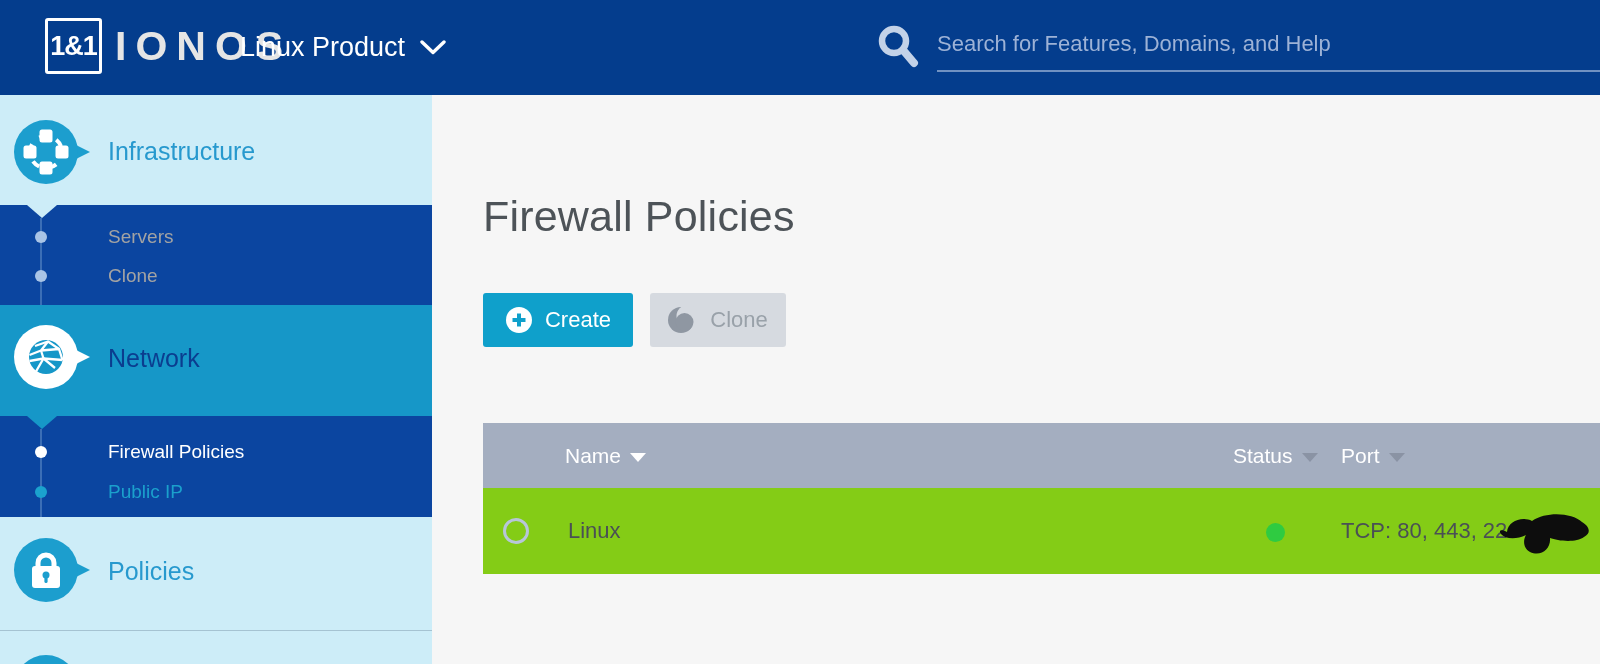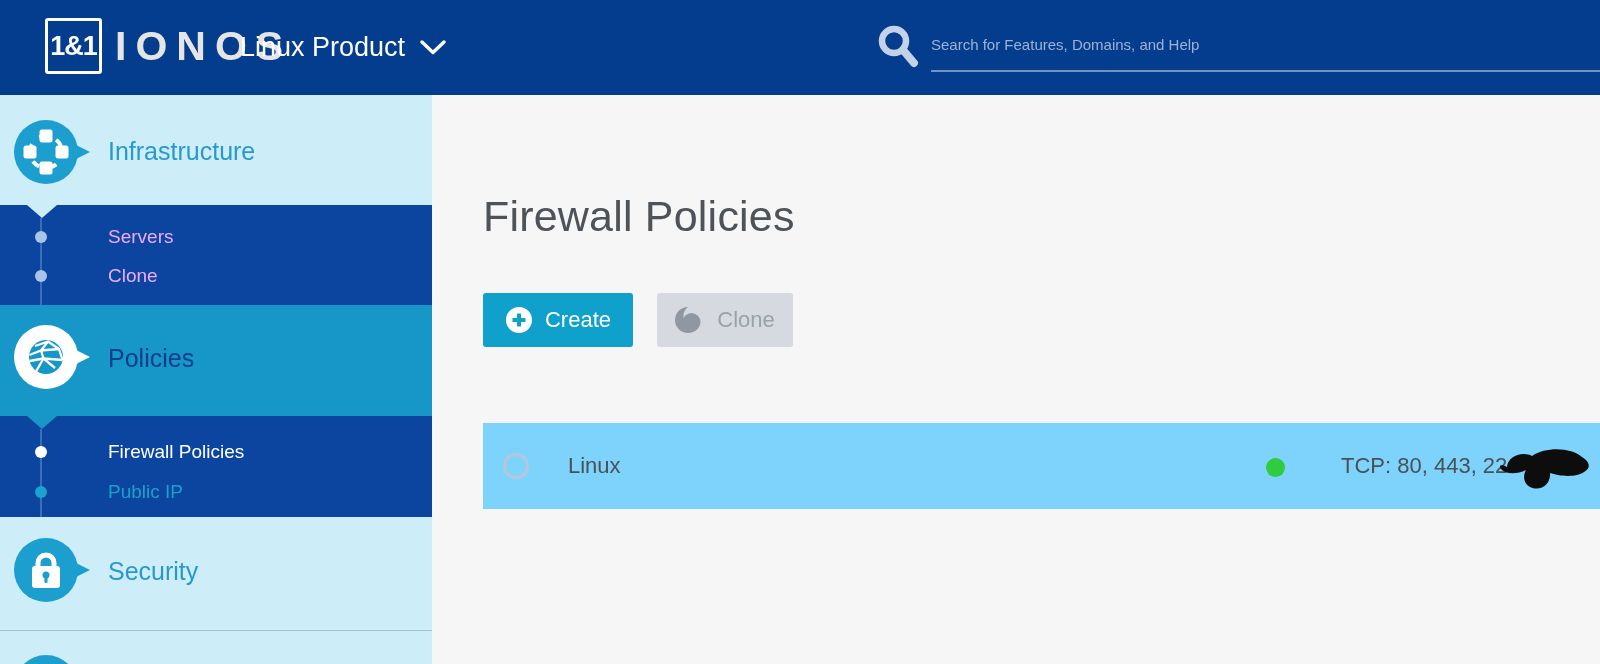--- a/index.html
+++ b/index.html
@@ -7,21 +7,21 @@
   body { font-family:"Liberation Sans","DejaVu Sans",sans-serif; background:#F6F6F6; position:relative; }
 
   
   .topbar { position:absolute; top:0; left:0; width:1600px; height:95px; background:var(--topbar-blue,#043D8D); z-index:5; }
   .logo { position:absolute; left:16px; top:14px; height:64px; display:flex; align-items:center; cursor:pointer;padding-left:29px; }
   .logo-box { width:57px; height:56px; border:3px solid #fff; border-radius:3px; color:#fff; font-weight:bold; font-size:27px; display:flex; align-items:center; justify-content:center; letter-spacing:-1px; }
   .logo-word { color:#e5e5e5; font-weight:bold; font-size:41px; letter-spacing:9px; margin-left:13px; }
   .select-product { position:absolute; left:240px; top:0; height:95px; display:flex; align-items:center; gap:15px; color:#fff; font-size:27px; cursor:pointer; }
   .search-zone { position:absolute; left:877px; top:0; right:0; height:95px; }
   .search-zone .mag { position:absolute; left:0; top:24px; }
-  .search-input { position:absolute; left:54px; top:18px; right:0; height:54px; background:transparent; border:none; border-bottom:2px solid rgba(186,203,230,0.6); color:#22c55e; font-size:15px; outline:none; font-family:inherit; }
+  .search-input { position:absolute; left:60px; top:18px; right:0; height:54px; background:transparent; border:none; border-bottom:2px solid rgba(186,203,230,0.6); color:#22c55e; font-size:22px; outline:none; font-family:inherit; }
   .search-input::placeholder { color:#9DB2D6; }
 
   
   .sidebar { position:absolute; top:95px; left:0; width:432px; height:569px; overflow:hidden; background:var(--light-cyan,#CDEDF8); }
   .side-section { position:relative; }
   .s-light { background:var(--light-cyan,#CDEDF8); }
   .s-cyan { background:var(--highlight-cyan,#1697C8); }
   .s-panel { background:var(--panel-blue,#0B45A0); }
   .sec-icon { position:absolute; left:14px; }
   .sec-label { position:absolute; left:108px; font-size:25px; }
@@ -31,44 +31,44 @@
   .notch { position:absolute; top:0; left:27px; width:0; height:0; border-left:15px solid transparent; border-right:15px solid transparent; border-top-width:13px; border-top-style:solid; }
   .notch-light { border-top-color:var(--light-cyan,#CDEDF8); }
   .notch-cyan { border-top-color:var(--highlight-cyan,#1697C8); }
   .vline { position:absolute; left:40px; top:13px; bottom:0; width:2px; background:rgba(205,237,248,0.25); }
   .sub-item { position:absolute; left:0; right:0; height:38px; cursor:pointer; }
   .sub-dot { position:absolute; left:35px; top:13px; width:12px; height:12px; border-radius:50%; }
   .dot-muted { background:#A9C4E6; }
   .dot-white { background:#FFFFFF; }
   .dot-cyan { background:#1BA2CE; }
   .sub-label { position:absolute; left:108px; top:50%; transform:translateY(-50%); font-size:19px; }
-  .sub-muted { color:#f0abfc; }
+  .sub-muted { color:#a3a3a3; }
   .sub-active { color:#FFFFFF; }
   .sub-cyan { color:#1BA0CC; }
   .side-divider { height:1px; background:#A5C3D2; }
 
   
   .main { position:absolute; left:432px; top:95px; width:1168px; height:569px; background:#F6F6F6; }
   .page-title { position:absolute; left:51px; top:97px; font-size:43px; font-weight:400; color:#4D5358; letter-spacing:0.2px; }
-  .toolbar { position:absolute; left:51px; top:198px; display:flex; gap:24px; }
+  .toolbar { position:absolute; left:51px; top:198px; display:flex; gap:17px; }
   .btn { height:54px; border:none; border-radius:3px; font-size:22px; display:flex; align-items:center; justify-content:center; gap:12px; font-family:inherit; cursor:pointer; }
   .btn-create { width:150px; background:var(--create-cyan,#0FA0CB); color:#fff; }
   .btn-disabled { background:#D6DAE0; color:#99A1A9; cursor:default; }
   .btn-delete { width:148px; }
   .btn-clone { width:136px; }
 
   .table { position:absolute; left:51px; top:328px; right:0; }
   .thead { position:relative; height:65px; background:var(--header-gray,#A4AEC0); }
   .th { position:absolute; top:0; height:65px; display:flex; align-items:center; gap:9px; color:#FFFFFF; font-size:21px; cursor:pointer; }
   .th-name { left:82px; }
   .th-status { left:750px; }
   .th-port { left:858px; }
   .caret { width:0; height:0; border-left:8px solid transparent; border-right:8px solid transparent; border-top:9px solid #fff; margin-top:4px; }
   .caret-gray { border-top-color:#8A93A4; }
-  .trow { position:relative; height:86px; background:#7dd3fc; cursor:pointer; }
+  .trow { position:relative; height:86px; background:#84cc16; cursor:pointer; }
   .radio { position:absolute; left:20px; top:30px; width:26px; height:26px; border-radius:50%; border:3px solid #B7C6D9; background:transparent; cursor:pointer; }
   .cell-name { position:absolute; left:85px; top:0; height:86px; display:flex; align-items:center; font-size:22px; color:#4A5055; }
   .status-dot { position:absolute; left:783px; top:35px; width:19px; height:19px; border-radius:50%; background:var(--status-green,#2FCB41); }
   .cell-port { position:absolute; left:858px; top:0; height:86px; display:flex; align-items:center; font-size:22px; color:#4A5055; white-space:nowrap; }
   .scribble { position:absolute; left:1012px; top:18px; }
 </style>
 </head>
 <body>
 
 <header class="topbar">
@@ -126,21 +126,21 @@
       <circle cx="32" cy="32" r="17" fill="#1697C8"></circle>
       <g stroke="#ffffff" stroke-width="2.3" fill="none" stroke-linejoin="round">
         <path d="M21,21 L34,16.5 L45,24"></path>
         <path d="M15.5,30 L27,25.5 L34,16.5"></path>
         <path d="M27,25.5 L45,24 L48.5,35"></path>
         <path d="M15.5,36 L29.5,33.5 L41,43"></path>
         <path d="M27,25.5 L29.5,33.5"></path>
         <path d="M22,46.5 L29.5,33.5 L48.5,35"></path>
       </g>
     </svg>
-    <div class="sec-label lbl-navy" style="top:39px;">Policies</div>
+    <div class="sec-label lbl-navy" style="top:39px;">Network</div>
   </div>
 
   <div class="side-section s-panel" style="height:101px;">
     <div class="notch notch-cyan"></div>
     <div class="vline"></div>
     <div class="sub-item" style="top:17px;">
       <span class="sub-dot dot-white"></span>
       <span class="sub-label sub-active">Firewall Policies</span>
     </div>
     <div class="sub-item" style="top:57px;">
@@ -151,21 +151,21 @@
 
   <div class="side-section s-light sec-row" style="height:113px;">
     <svg class="sec-icon" style="top:21px;" width="78" height="64" viewBox="0 0 78 64">
       <path d="M58,23 L76,32 L58,41 Z" fill="#1C9ECE"></path>
       <circle cx="32" cy="32" r="32" fill="#1C9ECE"></circle>
       <path d="M24,31 v-6 a8,8 0 0 1 16,0 v6" fill="none" stroke="#ffffff" stroke-width="5"></path>
       <rect x="18" y="28" width="28" height="22" rx="3" fill="#ffffff"></rect>
       <circle cx="32" cy="37" r="3.5" fill="#1C9ECE"></circle>
       <rect x="30.4" y="38" width="3.2" height="7" rx="1.6" fill="#1C9ECE"></rect>
     </svg>
-    <div class="sec-label lbl-teal" style="top:40px;">Security</div>
+    <div class="sec-label lbl-teal" style="top:40px;">Policies</div>
   </div>
 
   <div class="side-divider"></div>
 
   <div class="side-section s-light" style="height:32px;">
     <svg class="sec-icon" style="top:24px;" width="64" height="64" viewBox="0 0 64 64">
       <circle cx="32" cy="32" r="32" fill="#1C9ECE"></circle>
     </svg>
   </div>
 </aside>
@@ -186,20 +186,34 @@
       <svg width="30" height="28" viewBox="0 0 30 28">
         <circle cx="13" cy="14" r="13" fill="#8F97A2"></circle>
         <circle cx="19.5" cy="10" r="11" fill="#D6DAE0"></circle>
         <circle cx="16.5" cy="16" r="9" fill="#8F97A2"></circle>
       </svg>
       <span>Clone</span>
     </button>
   </div>
 
   <div class="table">
+    <div class="thead">
+      <div class="th th-name">
+        <span>Name</span>
+        <span class="caret"></span>
+      </div>
+      <div class="th th-status">
+        <span>Status</span>
+        <span class="caret caret-gray"></span>
+      </div>
+      <div class="th th-port">
+        <span>Port</span>
+        <span class="caret caret-gray"></span>
+      </div>
+    </div>
 
     <div class="trow">
       <span class="radio"></span>
       <span class="cell-name">Linux</span>
       <span class="status-dot"></span>
       <span class="cell-port">TCP: 80, 443, 22</span>
       <svg class="scribble" width="98" height="58" viewBox="0 0 98 58">
         <path d="M12,26 C13,15 27,10 37,15 C52,5 77,7 87,16 C94,20 97,27 89,31
                  C81,37 63,35 55,32 C56,43 46,51 35,46 C28,42 28,34 31,29
                  C21,34 10,33 6,28 C3,24 7,23 12,26 Z" fill="#0D0D0D"></path>

